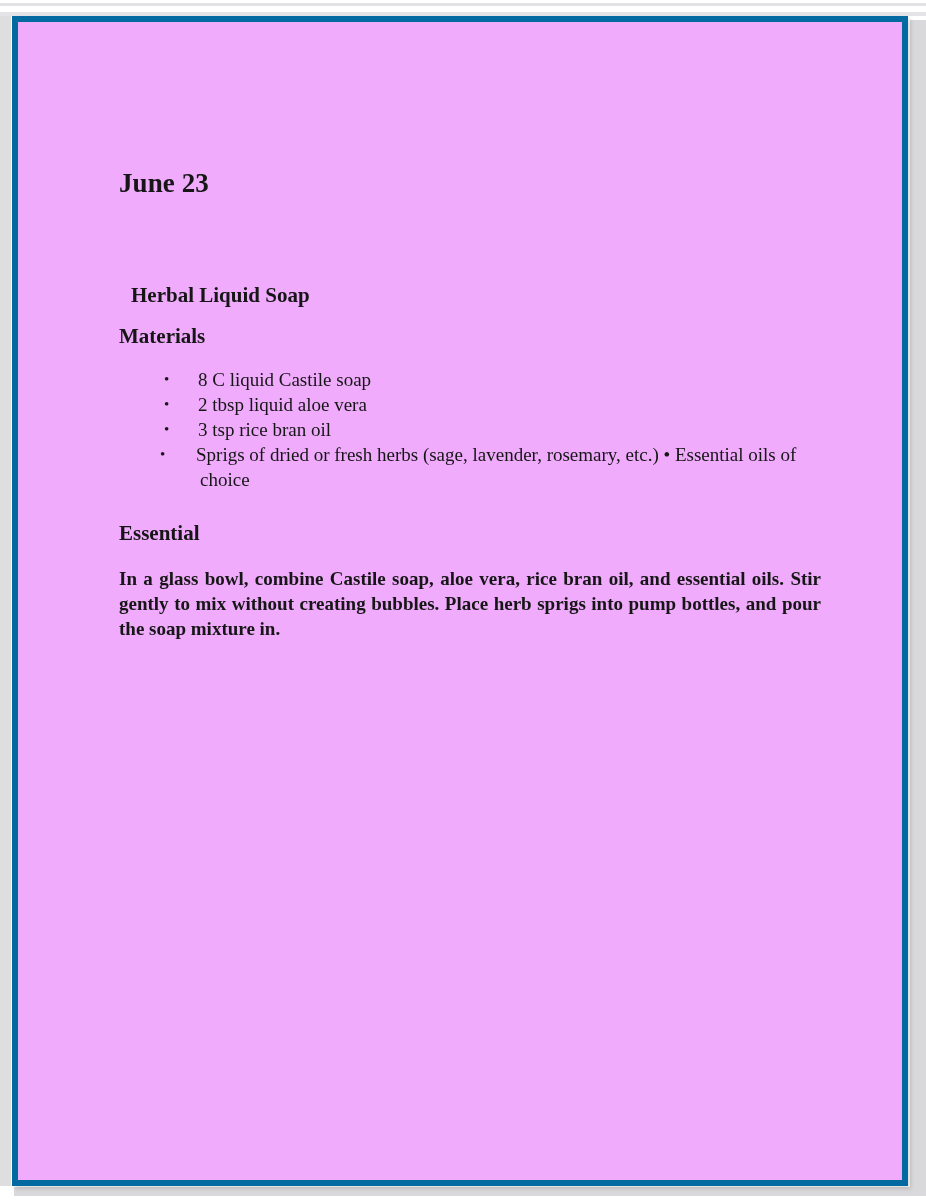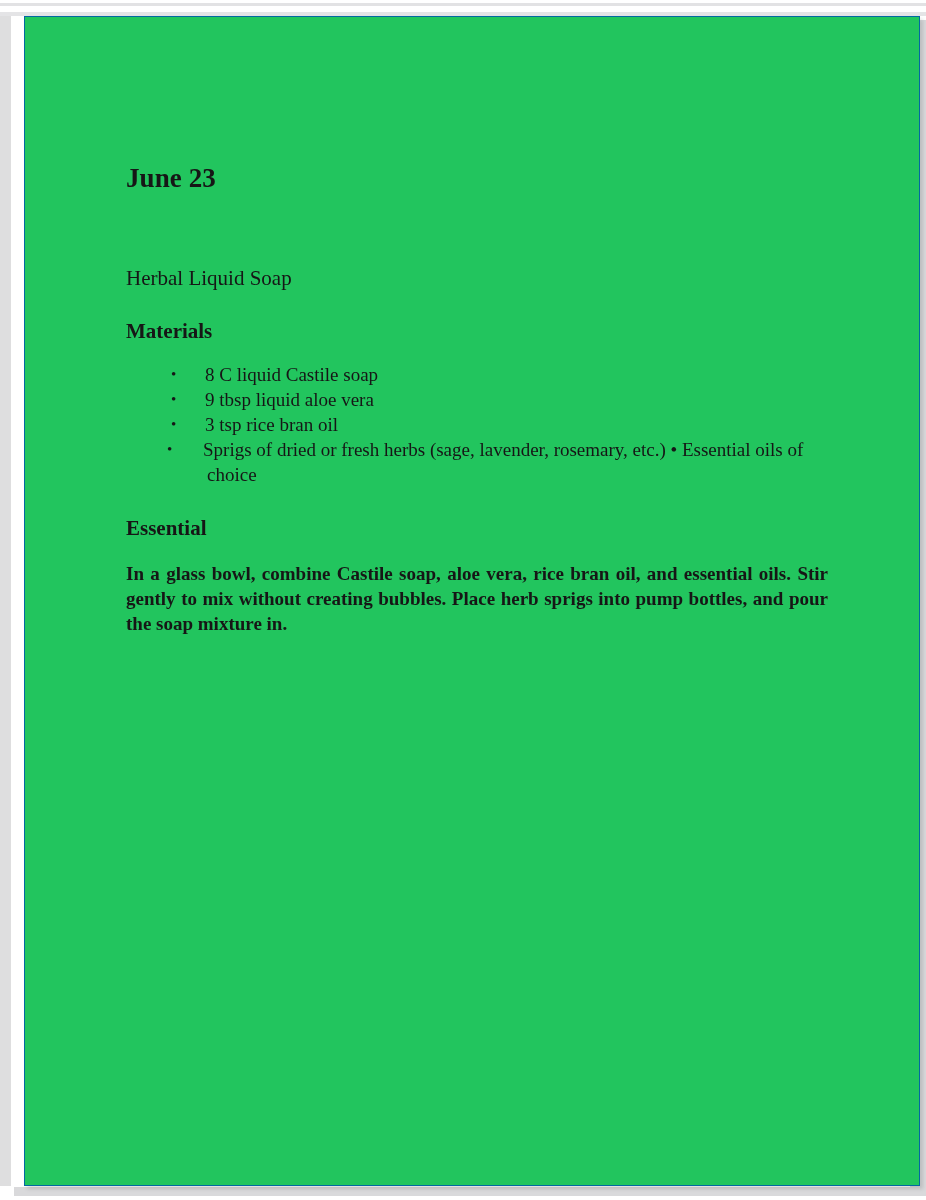--- a/index.html
+++ b/index.html
@@ -37,26 +37,26 @@
     left: 0;
     top: 12px;
     width: 926px;
     height: 4px;
     background: #e4e4e6;
   }
 
   
   .page {
     position: absolute;
-    left: 24px;
+    left: 12px;
     top: 16px;
     width: 896px;
     height: 1170px;
-    background: #22c55e;
-    border: 1px solid #0369a1;
+    background: #f0abfc;
+    border: 6px solid #0369a1;
     box-sizing: border-box;
     box-shadow: 3px 3px 4px rgba(0,0,0,0.13);
   }
 
   
   .gutter-left {
     position: absolute;
     left: 0;
     top: 16px;
     width: 11px;
@@ -92,23 +92,23 @@
   .doc-title {
     font-size: 27px;
     font-weight: bold;
     line-height: 32px;
     letter-spacing: 0.1px;
     margin: 0;
   }
 
   .recipe-name {
     font-size: 21px;
-    font-weight: normal;
+    font-weight: bold;
     line-height: 26px;
-    margin: 0;
+    margin: 12px;
     position: absolute;
     top: 103px;
     left: 0;
   }
 
   .section-heading-materials {
     font-size: 21px;
     font-weight: bold;
     line-height: 26px;
     margin: 0;
@@ -189,21 +189,21 @@
 
       <h3 class="section-heading-materials">Materials</h3>
 
       <ul class="materials-list">
         <li>
           <span class="bullet-glyph">•</span>
           <span>8 C liquid Castile soap</span>
         </li>
         <li>
           <span class="bullet-glyph">•</span>
-          <span>9 tbsp liquid aloe vera</span>
+          <span>2 tbsp liquid aloe vera</span>
         </li>
         <li>
           <span class="bullet-glyph">•</span>
           <span>3 tsp rice bran oil</span>
         </li>
         <li class="wrapping">
           <span class="bullet-glyph">•</span>
           <span>Sprigs of dried or fresh herbs (sage, lavender, rosemary, etc.) • Essential oils of choice</span>
         </li>
       </ul>

